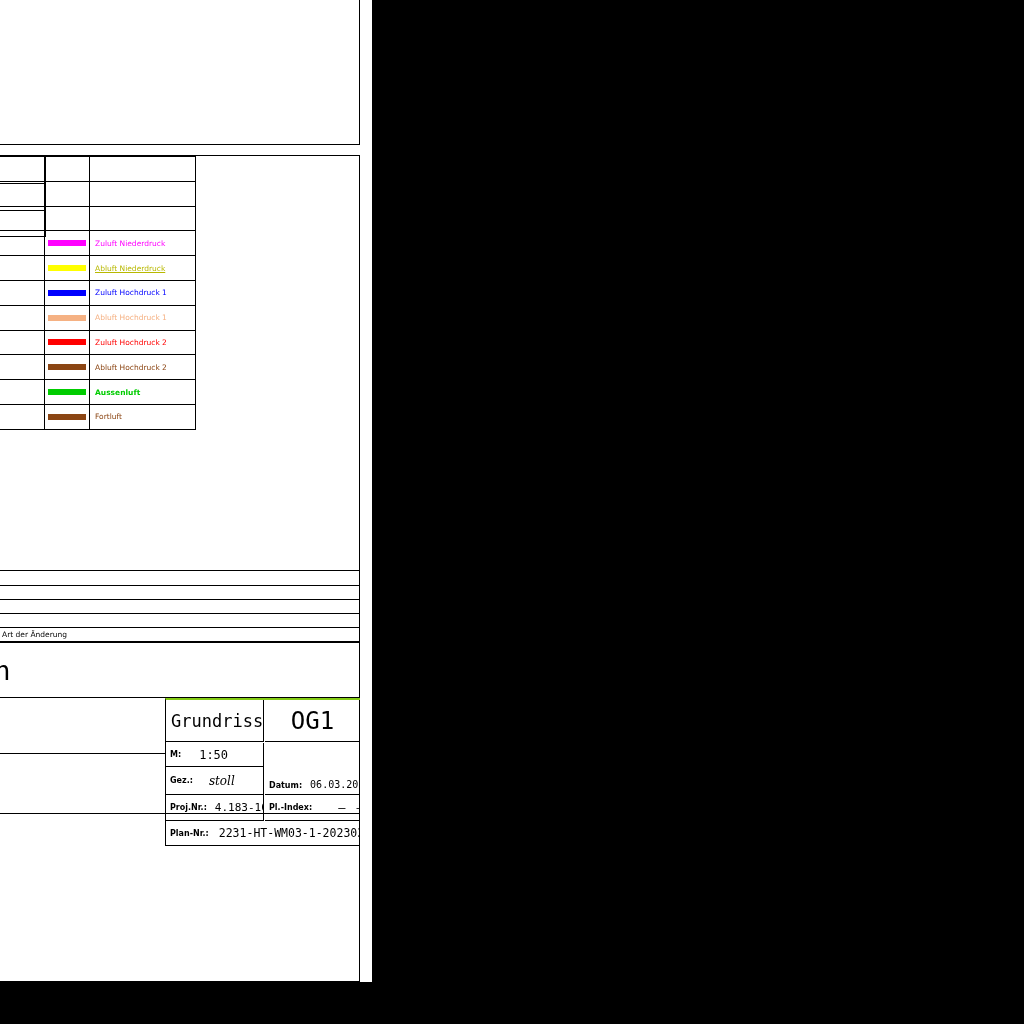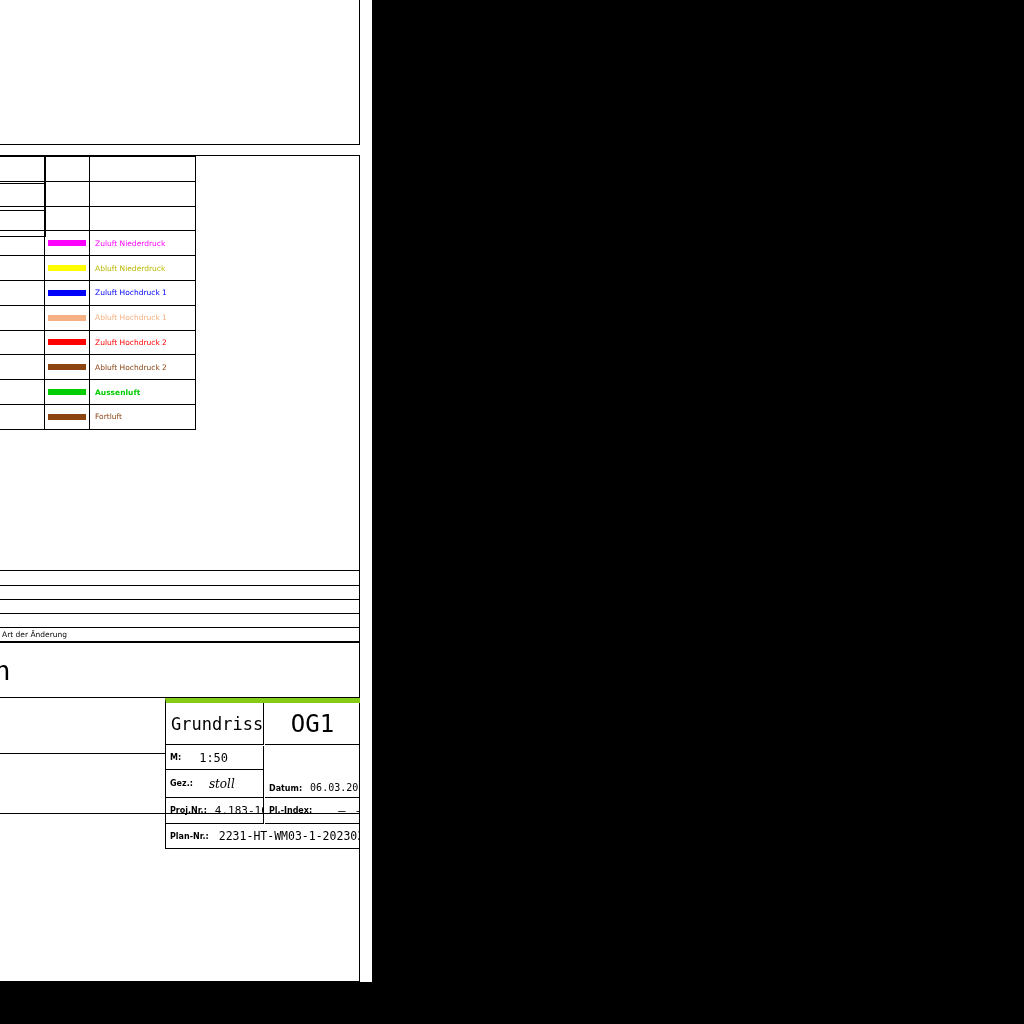--- a/index.html
+++ b/index.html
@@ -173,21 +173,21 @@
   }
 
   
   #tb-right {
     position: absolute;
     left: 455px;
     top: 55px;
     width: 194px;
     height: 145px;
     border-left: 1px solid #000000;
-    border-top: 5px solid #84cc16;
+    border-top: 2px solid #84cc16;
     border-bottom: 1px solid #000000;
   }
   #tb-gr {
     position: absolute;
     left: 0;
     top: 0;
     width: 98px;
     height: 42px;
     border-right: 1px solid #000000;
     border-bottom: 1px solid #000000;
@@ -312,21 +312,21 @@
             <td class="c-swatch">
               <span class="swatch" style="background: rgb(255, 0, 255);"></span>
             </td>
             <td class="c-label" style="color: rgb(255, 0, 255);">Zuluft Niederdruck</td>
           </tr>
           <tr>
             <td class="c-left"></td>
             <td class="c-swatch">
               <span class="swatch" style="background: rgb(255, 255, 0);"></span>
             </td>
-            <td class="c-label" style="color: rgb(184, 184, 0);">Abluft Niederdruck</td>
+            <td class="c-label" style="color: rgb(184, 184, 0); text-decoration: underline;">Abluft Niederdruck</td>
           </tr>
           <tr>
             <td class="c-left"></td>
             <td class="c-swatch">
               <span class="swatch" style="background: rgb(0, 0, 255);"></span>
             </td>
             <td class="c-label" style="color: rgb(0, 0, 255);">Zuluft Hochdruck 1</td>
           </tr>
           <tr>
             <td class="c-left"></td>

